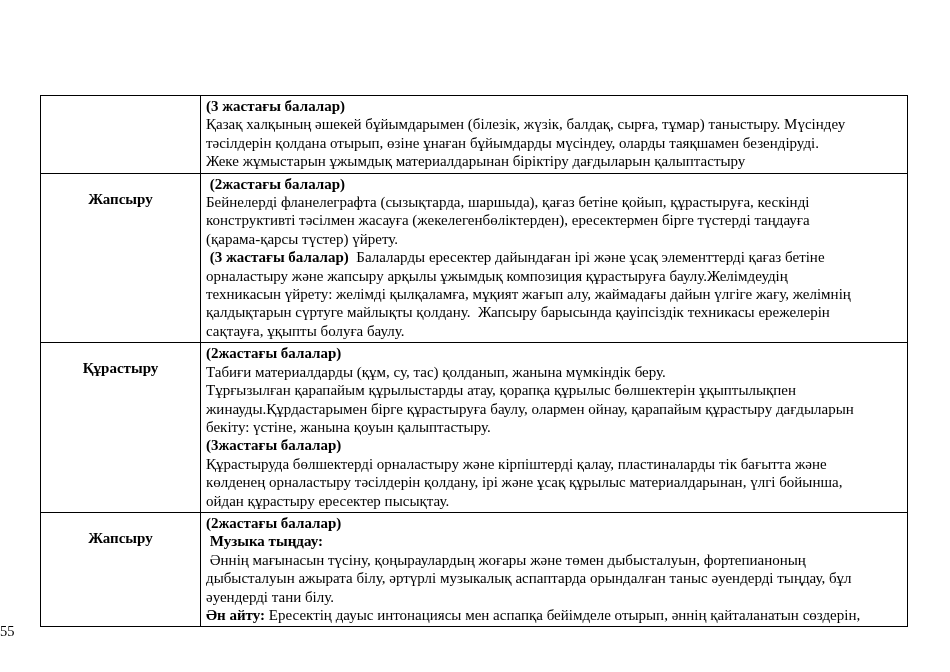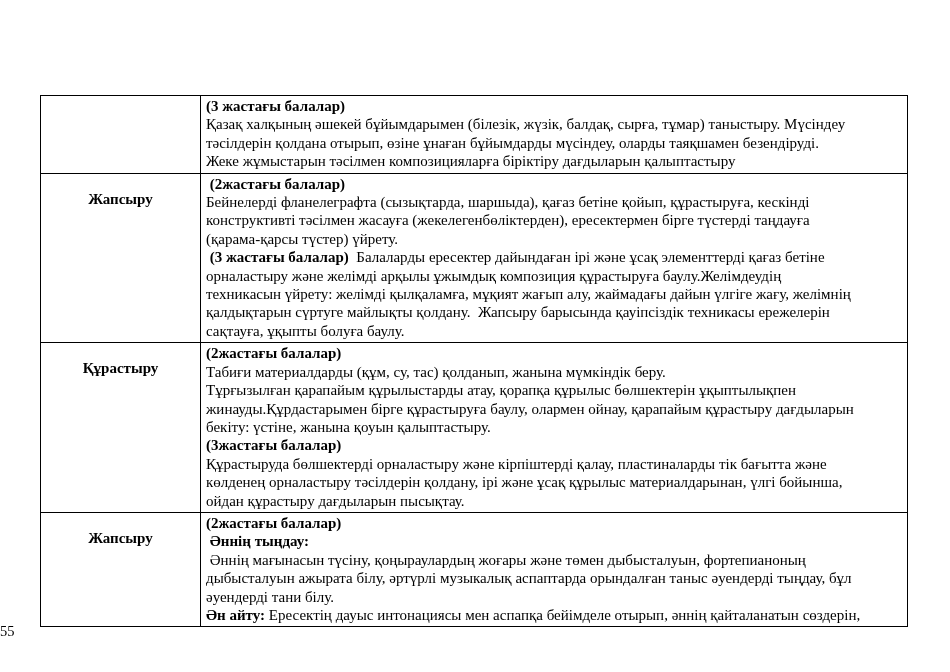--- a/index.html
+++ b/index.html
@@ -57,56 +57,56 @@
 
 <div>
   <table class="doc-table">
     <tbody>
         <tr>
           <td class="label-cell"></td>
           <td class="content-cell">
             <div class="text-line"><span class="b">(3 жастағы балалар)</span></div>
             <div class="text-line"><span>Қазақ халқының әшекей бұйымдарымен (білезік, жүзік, балдақ, сырға, тұмар) таныстыру. Мүсіндеу</span></div>
             <div class="text-line"><span>тәсілдерін қолдана отырып, өзіне ұнаған бұйымдарды мүсіндеу, оларды таяқшамен безендіруді.</span></div>
-            <div class="text-line"><span>Жеке жұмыстарын тәсілмен композицияларға біріктіру дағдыларын қалыптастыру</span></div>
+            <div class="text-line"><span>Жеке жұмыстарын ұжымдық материалдарынан біріктіру дағдыларын қалыптастыру</span></div>
           </td>
         </tr>
         <tr>
           <td class="label-cell">Жапсыру</td>
           <td class="content-cell">
             <div class="text-line"><span class="b"> (2жастағы балалар)</span></div>
             <div class="text-line"><span>Бейнелерді фланелеграфта (сызықтарда, шаршыда), қағаз бетіне қойып, құрастыруға, кескінді</span></div>
             <div class="text-line"><span>конструктивті тәсілмен жасауға (жекелегенбөліктерден), ересектермен бірге түстерді таңдауға</span></div>
             <div class="text-line"><span>(қарама-қарсы түстер) үйрету.</span></div>
             <div class="text-line"><span class="b"> (3 жастағы балалар)</span><span>  Балаларды ересектер дайындаған ірі және ұсақ элементтерді қағаз бетіне</span></div>
-            <div class="text-line"><span>орналастыру және желімді арқылы ұжымдық композиция құрастыруға баулу.Желімдеудің</span></div>
+            <div class="text-line"><span>орналастыру және жапсыру арқылы ұжымдық композиция құрастыруға баулу.Желімдеудің</span></div>
             <div class="text-line"><span>техникасын үйрету: желімді қылқаламға, мұқият жағып алу, жаймадағы дайын үлгіге жағу, желімнің</span></div>
             <div class="text-line"><span>қалдықтарын сүртуге майлықты қолдану.  Жапсыру барысында қауіпсіздік техникасы ережелерін</span></div>
             <div class="text-line"><span>сақтауға, ұқыпты болуға баулу.</span></div>
           </td>
         </tr>
         <tr>
           <td class="label-cell">Құрастыру</td>
           <td class="content-cell">
             <div class="text-line"><span class="b">(2жастағы балалар)</span></div>
             <div class="text-line"><span>Табиғи материалдарды (құм, су, тас) қолданып, жанына мүмкіндік беру.</span></div>
             <div class="text-line"><span>Тұрғызылған қарапайым құрылыстарды атау, қорапқа құрылыс бөлшектерін ұқыптылықпен</span></div>
             <div class="text-line"><span>жинауды.Құрдастарымен бірге құрастыруға баулу, олармен ойнау, қарапайым құрастыру дағдыларын</span></div>
             <div class="text-line"><span>бекіту: үстіне, жанына қоуын қалыптастыру.</span></div>
             <div class="text-line"><span class="b">(3жастағы балалар)</span></div>
             <div class="text-line"><span>Құрастыруда бөлшектерді орналастыру және кірпіштерді қалау, пластиналарды тік бағытта және</span></div>
             <div class="text-line"><span>көлденең орналастыру тәсілдерін қолдану, ірі және ұсақ құрылыс материалдарынан, үлгі бойынша,</span></div>
-            <div class="text-line"><span>ойдан құрастыру дағдыларын пысықтау.</span></div>
+            <div class="text-line"><span>ойдан құрастыру ересектер пысықтау.</span></div>
           </td>
         </tr>
         <tr>
           <td class="label-cell">Жапсыру</td>
           <td class="content-cell">
             <div class="text-line"><span class="b">(2жастағы балалар)</span></div>
-            <div class="text-line"><span class="b"> Әннің тыңдау:</span></div>
+            <div class="text-line"><span class="b"> Музыка тыңдау:</span></div>
             <div class="text-line"><span> Әннің мағынасын түсіну, қоңыраулардың жоғары және төмен дыбысталуын, фортепианоның</span></div>
             <div class="text-line"><span>дыбысталуын ажырата білу, әртүрлі музыкалық аспаптарда орындалған таныс әуендерді тыңдау, бұл</span></div>
             <div class="text-line"><span>әуендерді тани білу.</span></div>
             <div class="text-line"><span class="b">Ән айту:</span><span> Ересектің дауыс интонациясы мен аспапқа бейімделе отырып, әннің қайталанатын сөздерін,</span></div>
           </td>
         </tr>
       </tbody>
   </table>
   <div class="page-number">55</div>
 </div>

